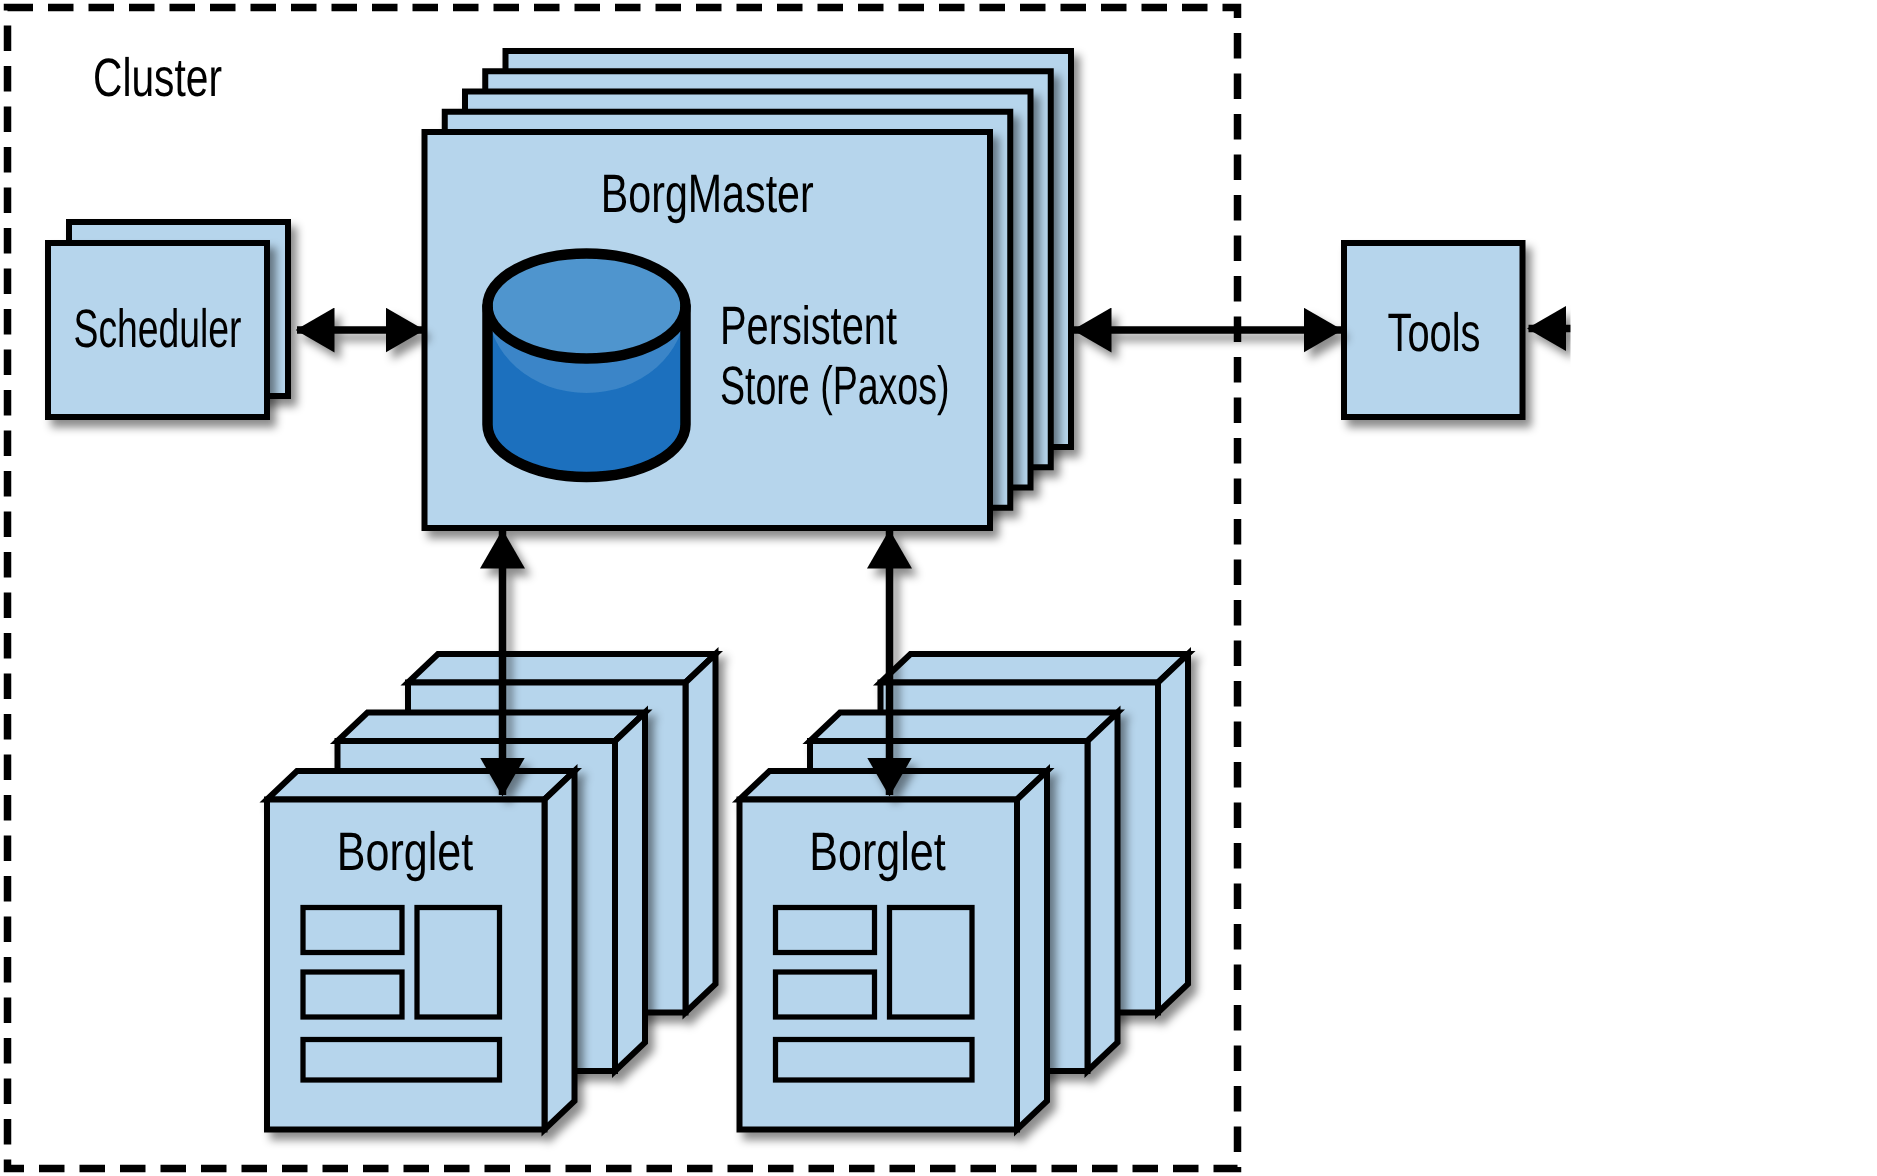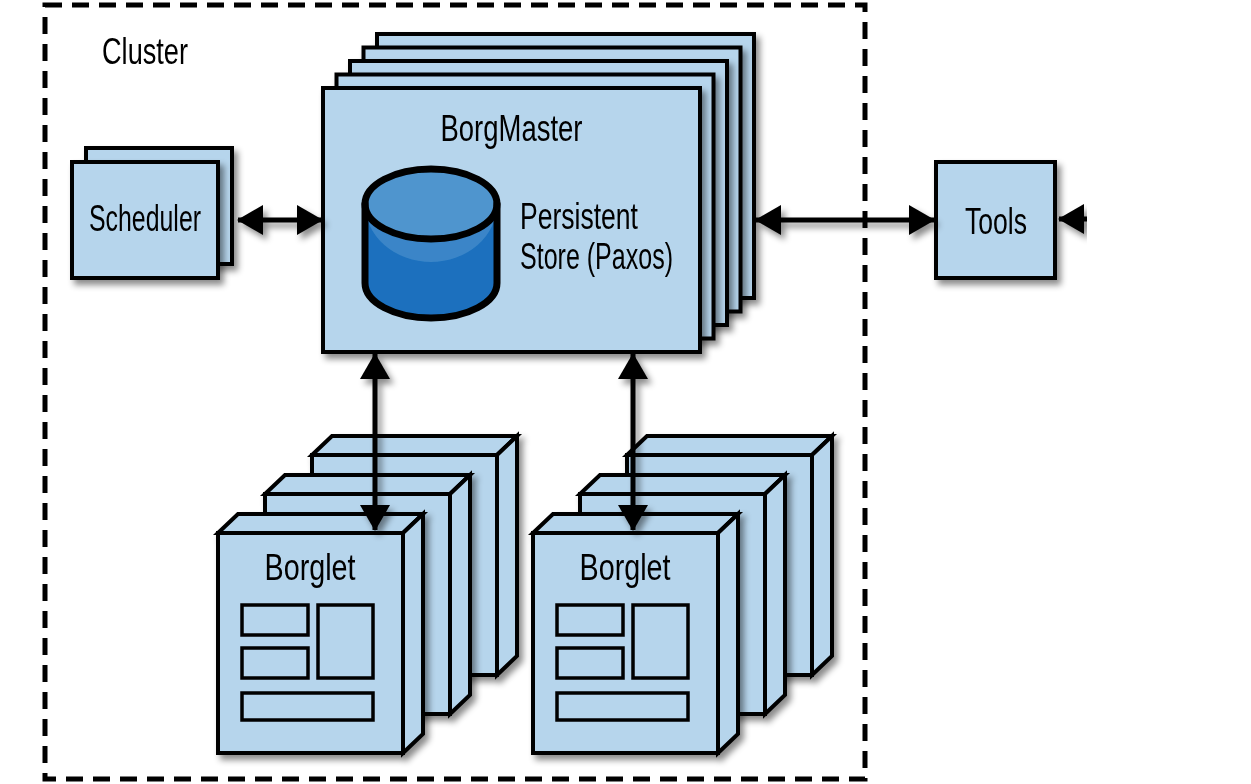--- a/index.html
+++ b/index.html
@@ -1,16 +1,16 @@
 <!DOCTYPE html>
 <html style="--background: #ffffff; --box_fill: #b6d5ec; --outline: #000000; --text_color: #000000; --cylinder_body: #1b70be; --cylinder_top: #5095ce; --cylinder_sheen: #3a85c8;"><head>
 <meta charset="utf-8">
 <style>
   html,body{margin:0;padding:0;background:var(--background,#fff);}
-  .stage{position:relative;width:1047px;height:784px;background:var(--background,#fff);overflow:hidden;padding-left:40px;}
+  .stage{position:relative;width:1047px;height:784px;background:var(--background,#fff);overflow:hidden;}
   .bf{fill:var(--box_fill);stroke:var(--outline);stroke-width:4;stroke-linejoin:miter;}
   .bf-thin{fill:var(--box_fill);stroke:var(--outline);stroke-width:3.5;}
   .label{font-family:"Liberation Sans",sans-serif;font-size:36px;fill:var(--text_color);}
   .shaft{stroke:var(--outline);stroke-width:5;fill:none;}
   .dashed-rect{fill:none;stroke:var(--outline);stroke-width:5;stroke-dasharray:17 10;}
   .cyl-body{fill:var(--cylinder_body);}
   .cyl-sheen{fill:var(--cylinder_sheen);}
   .cyl-top{fill:var(--cylinder_top);stroke:var(--outline);stroke-width:7;}
   .cyl-outline{fill:none;stroke:var(--outline);stroke-width:7;stroke-linecap:round;}
   .ah{fill:var(--outline);}

